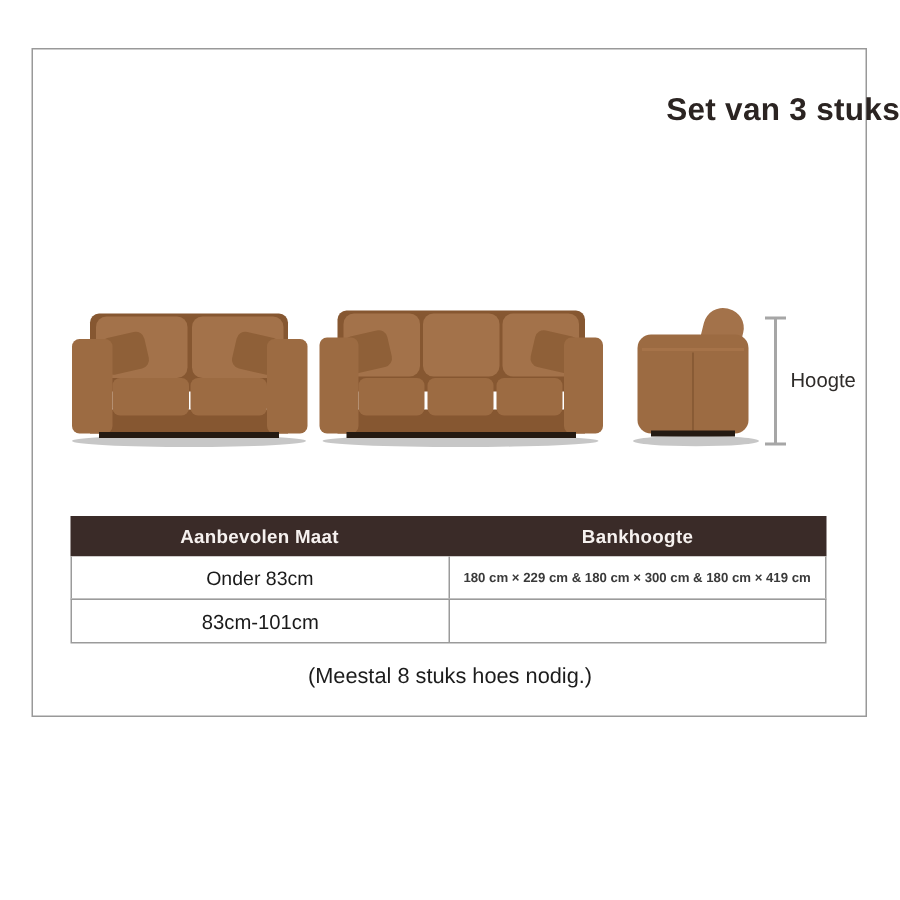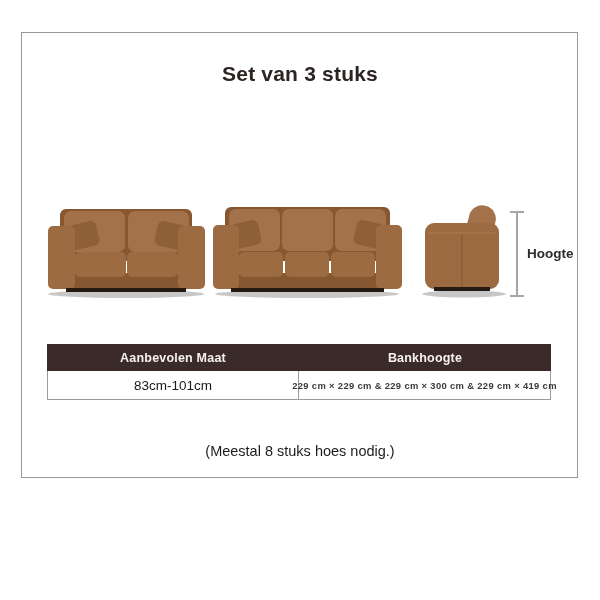--- a/index.html
+++ b/index.html
@@ -6,27 +6,27 @@
   body{
     width:600px;height:600px;position:relative;overflow:hidden;
     font-family:"Liberation Sans","DejaVu Sans",sans-serif;
     -webkit-font-smoothing:antialiased;
   }
   .frame{
     position:absolute;left:21px;top:32px;width:555px;height:444px;
     border:1px solid var(--frame-border,#999);background:#fff;
   }
   .title{
-    position:absolute;left:0;top:62px;width:600px;text-align:center;
+    position:absolute;left:0;top:62px;width:600px;text-align:right;
     font-size:21px;font-weight:700;letter-spacing:0.2px;color:#2b2422;
   }
   .furniture{position:absolute;left:30px;top:195px;width:560px;height:125px;}
   .hoogte-label{
     position:absolute;left:527px;top:246px;width:60px;
-    font-size:13.5px;font-weight:700;color:#2e2b29;
+    font-size:13.5px;font-weight:400;color:#2e2b29;
   }
   .table{position:absolute;left:47px;top:344px;width:504px;}
   .t-head{display:flex;height:27px;background:var(--header-bg,#3a2b28);}
   .th{
     width:50%;display:flex;align-items:center;justify-content:center;
     color:var(--header-text,#f6f1ef);font-size:12.5px;font-weight:700;letter-spacing:0.2px;
   }
   .t-row{display:flex;height:28px;background:#fff;
     border:1px solid var(--table-border,#9b9b9b);border-top:none;}
   .t-row + .t-row{border-top:1px solid var(--table-border,#9b9b9b);margin-top:-1px;gap:21px;}
@@ -98,19 +98,22 @@
   </g>
 </svg>
 
 <div class="hoogte-label">Hoogte</div>
 
 <div class="table">
   <div class="t-head">
     <div class="th">Aanbevolen Maat</div>
     <div class="th">Bankhoogte</div>
   </div>
+  <div class="t-row row1">
+    <div class="td c1">Onder 83cm</div>
+    <div class="td c2">180 cm × 229 cm &amp; 180 cm × 300 cm &amp; 180 cm × 419 cm</div>
+  </div>
   <div class="t-row row2">
     <div class="td c1">83cm-101cm</div>
-    <div class="td c2">229 cm × 229 cm &amp; 229 cm × 300 cm &amp; 229 cm × 419 cm</div>
   </div>
 </div>
 
 <div class="footer-note">(Meestal 8 stuks hoes nodig.)</div>
 
 </body></html>

